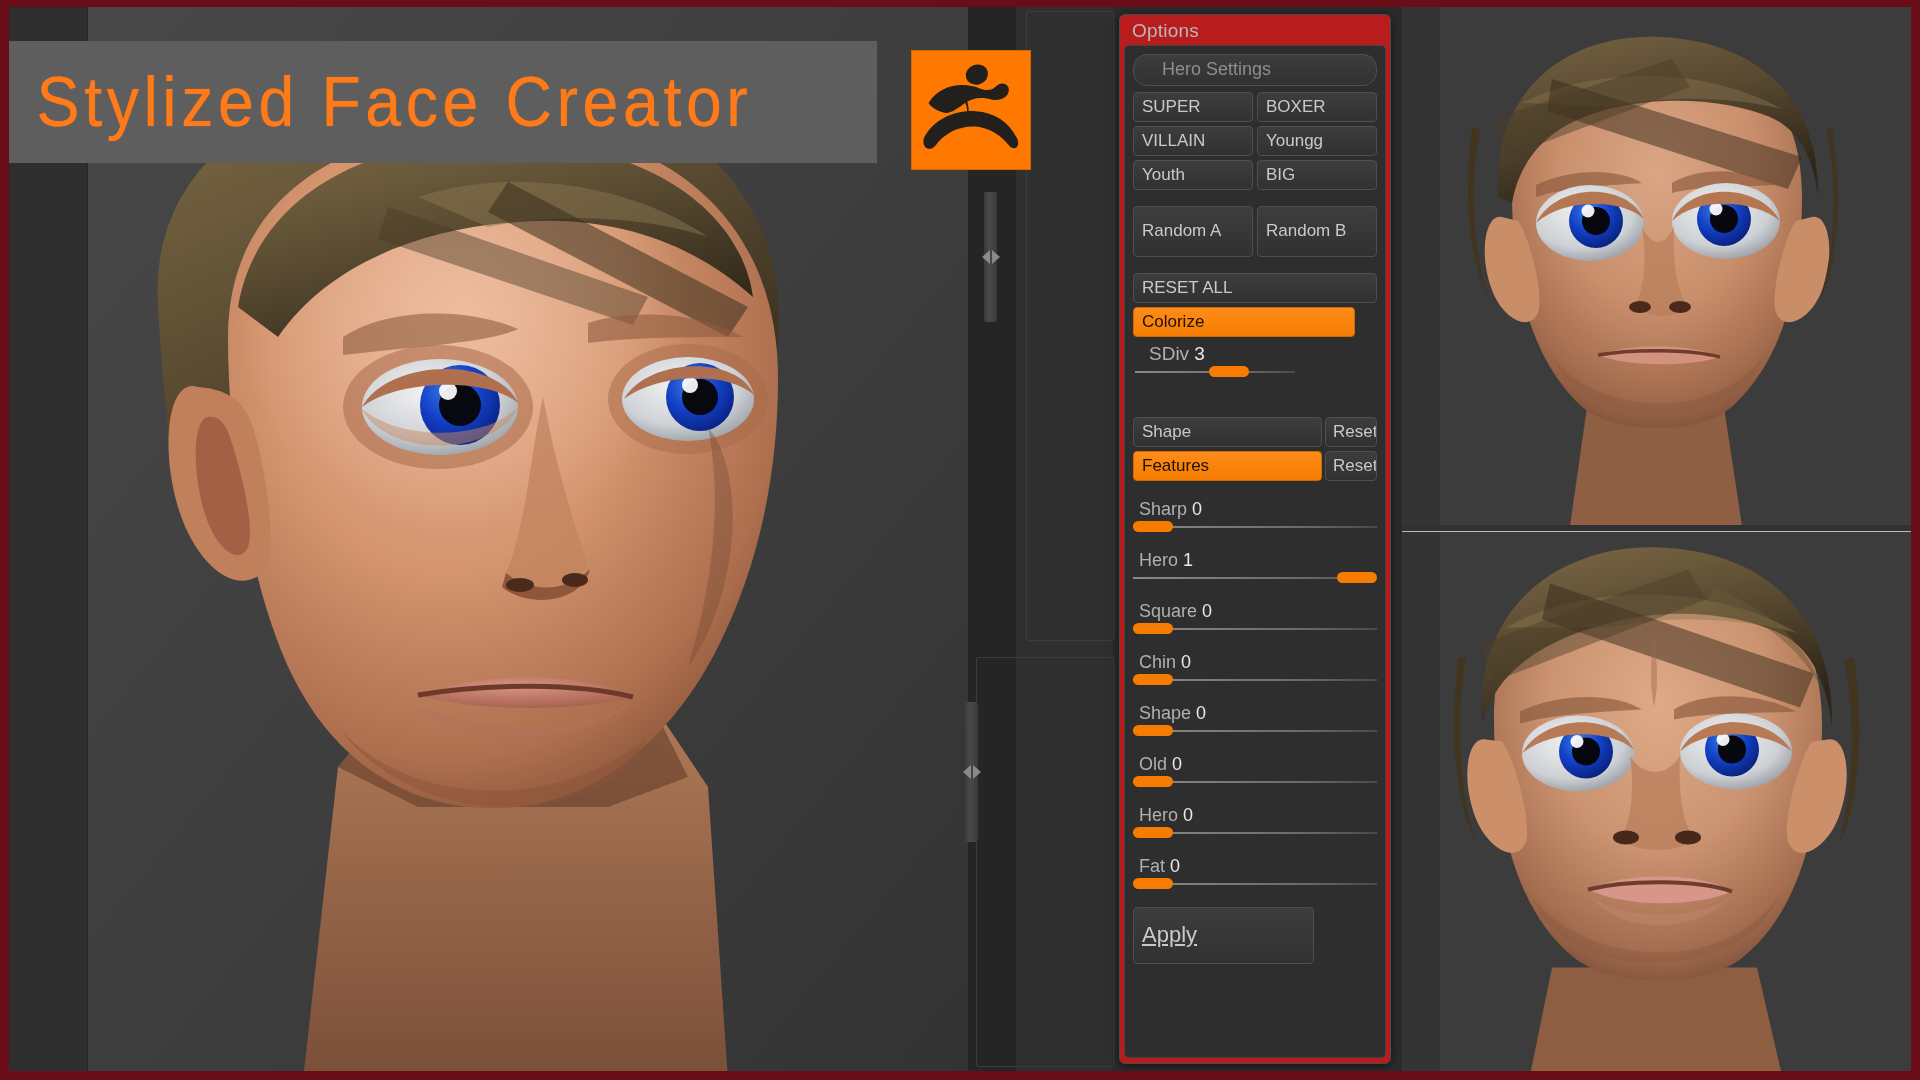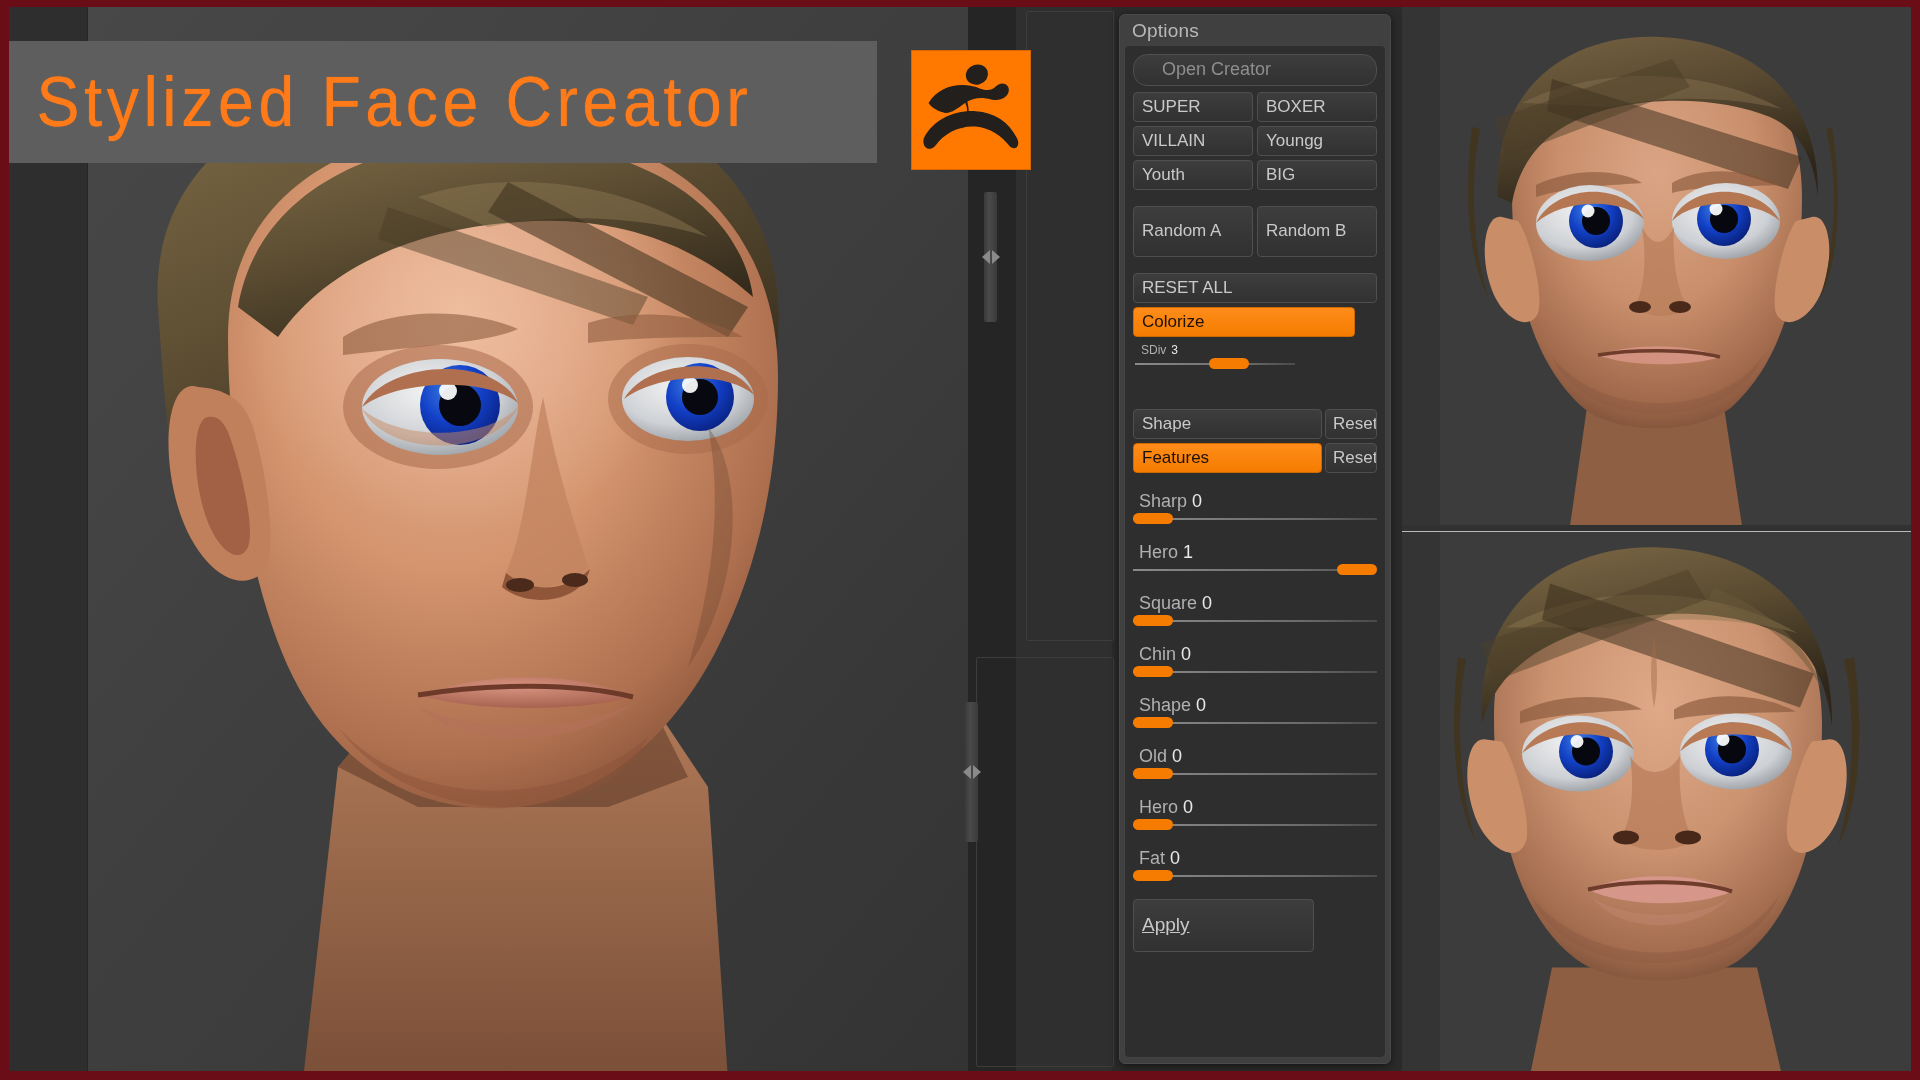--- a/index.html
+++ b/index.html
@@ -131,21 +131,21 @@
   .vp-bg-strip {
     position: absolute; left: 0; top: 0; width: 35px; bottom: 0;
     background: #343434;
   }
 
   
   #options-panel {
     position: absolute;
     left: 1110px; top: 7px;
     width: 272px; height: 1050px;
-    background: #404040;
+    background: #b91c1c;
     border: 1px solid #4a4a4a;
     border-radius: 6px;
     z-index: 60;
     overflow: hidden;
     box-shadow: 0 2px 10px rgba(0,0,0,.55);
   }
   #options-title {
     color: #b8b8b8;
     font-size: 19px;
     padding: 5px 0 6px 12px;
@@ -199,21 +199,21 @@
     background: linear-gradient(180deg,#ff8c1a,#f57c00);
     border-color: #cf6a00;
     color: #1d1208;
   }
 
   #colorize { width: 91%; margin-top: 4px; }
 
   
   .slider-row { margin-top: 6px; }
   .slider-label {
-    color: #b0b0b0; font-size: 12px; margin-left: 8px;
+    color: #b0b0b0; font-size: 19px; margin-left: 16px;
     white-space: nowrap;
   }
   .slider-label .val { color: #e8e8e8; margin-left: 5px; }
   .slider-track {
     position: relative;
     height: 11px;
     margin-top: 1px;
   }
   .slider-track .rail {
     position: absolute; left: 0; right: 0; top: 5px; height: 2px;
@@ -245,21 +245,21 @@
   #features-list { margin-top: 18px; }
   .feat { margin-bottom: 18px; }
   .feat .slider-label { font-size: 18px; margin-left: 6px; }
   .feat .slider-track { width: 100%; }
 
   
   #apply-btn {
     width: 74%;
     margin-top: 16px;
     padding: 14px 4px 15px 8px;
-    font-size: 19px;
+    font-size: 22px;
     text-decoration: underline;
   }
 </style>
 </head>
 <body>
 
 <div id="app">
  <div id="frame-inner">
 
   <div class="gutter-left"></div>
@@ -558,21 +558,21 @@
 
       <path d="M130 370 C190 444 330 444 378 366 C344 456 168 460 130 370 Z" fill="#8a5740" opacity=".4"></path>
     </svg>
   </div>
 
   <div id="options-panel">
     <div id="options-title">Options</div>
 
     <div id="options-body">
 
-      <div class="zbtn" id="open-settings">Open Creator</div>
+      <div class="zbtn" id="open-settings">Hero Settings</div>
 
       <div class="btn-grid">
         <div class="zbtn">SUPER</div>
         <div class="zbtn">BOXER</div>
         <div class="zbtn">VILLAIN</div>
         <div class="zbtn">Youngg</div>
         <div class="zbtn">Youth</div>
         <div class="zbtn">BIG</div>
       </div>
 

